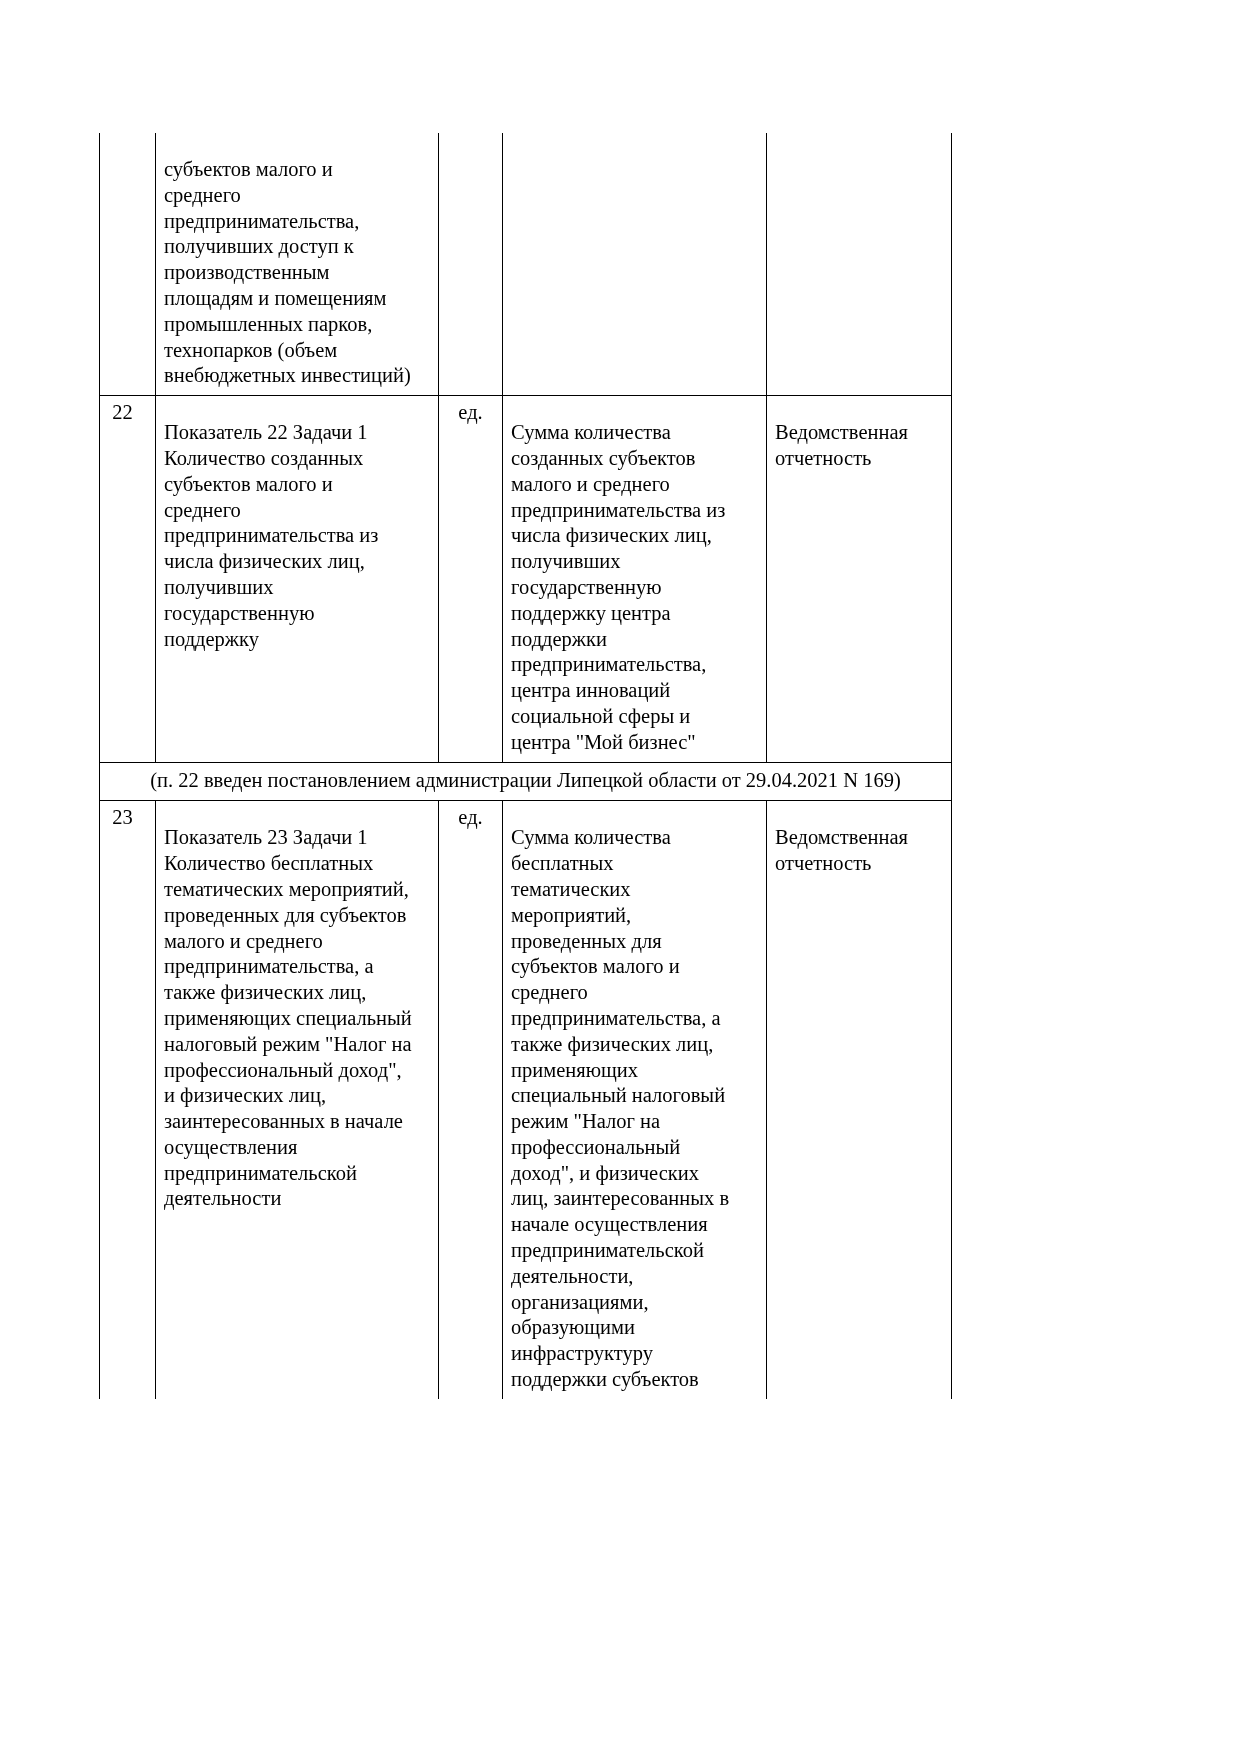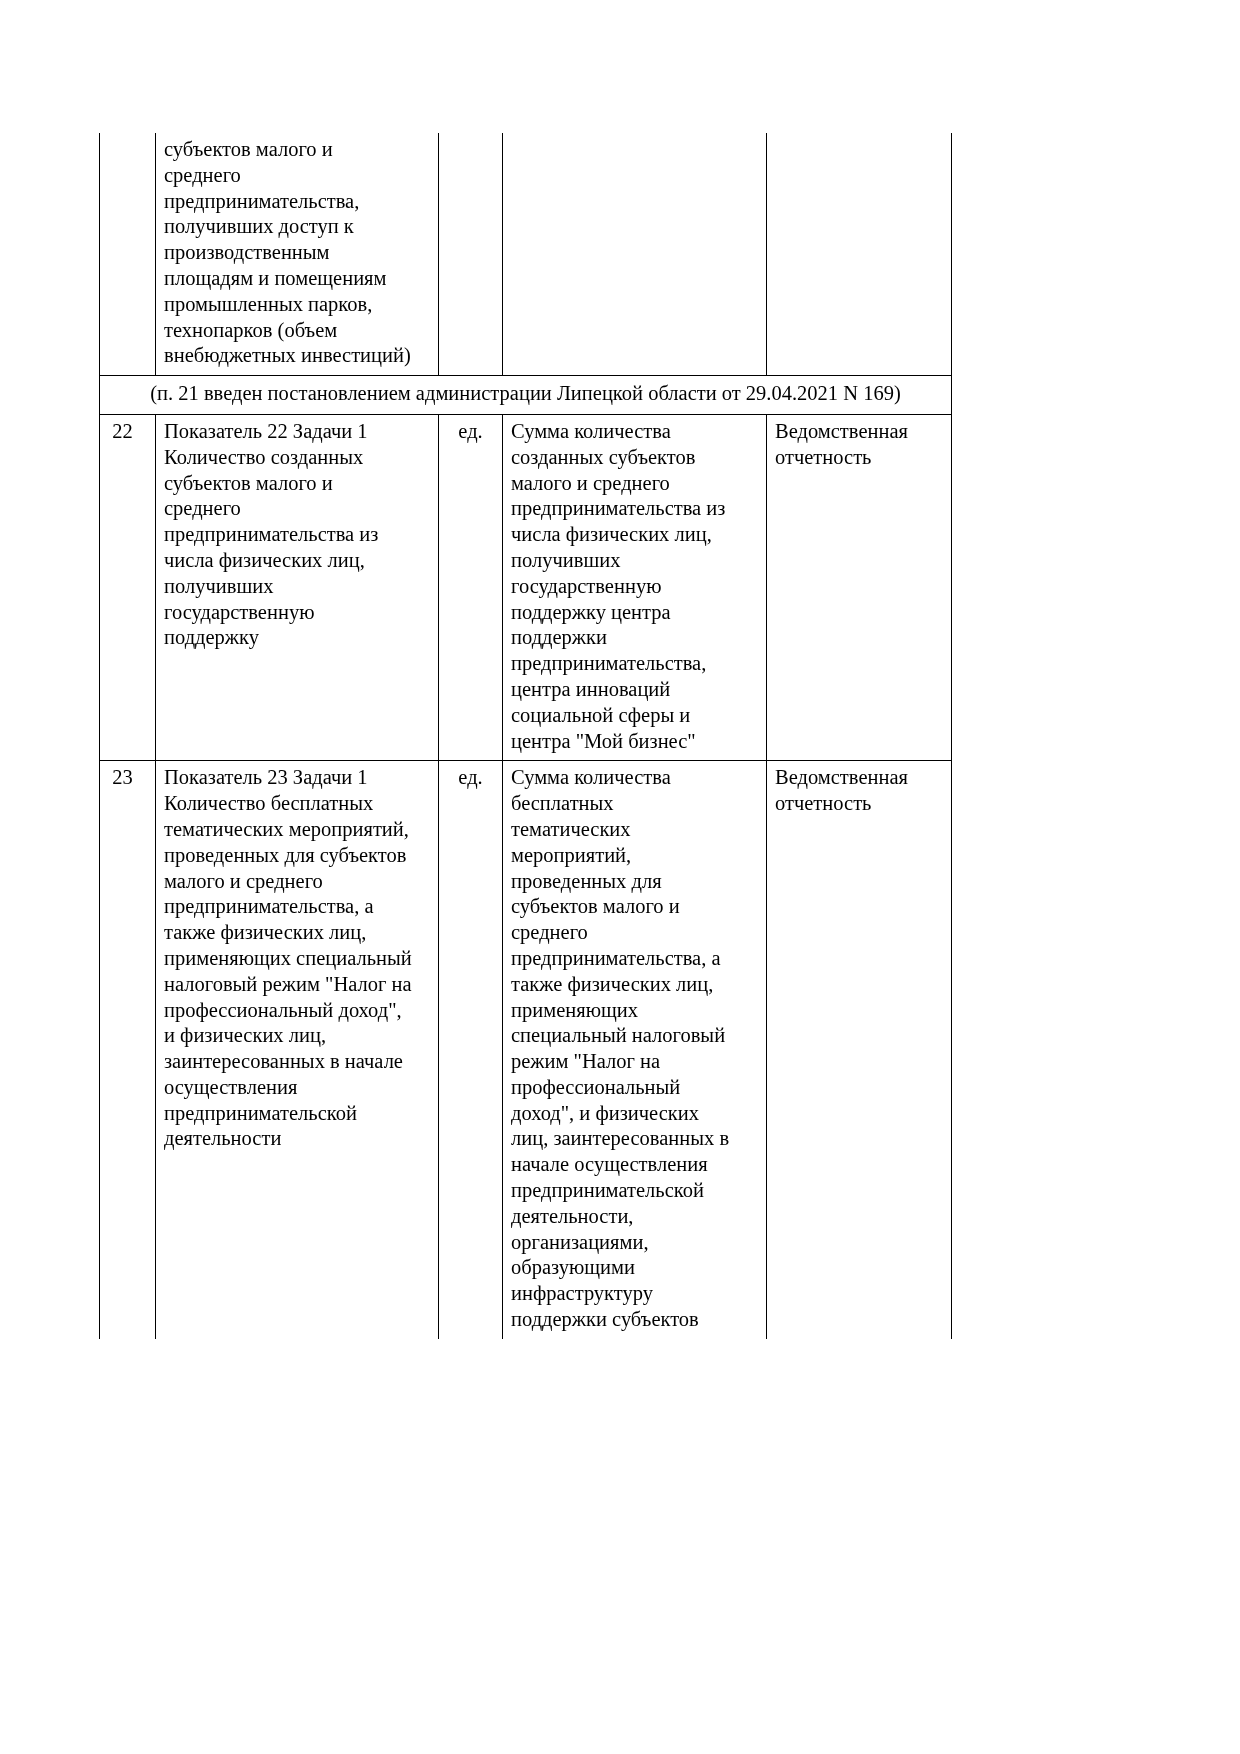--- a/index.html
+++ b/index.html
@@ -48,20 +48,21 @@
     text-align: center;
     padding-left: 2px;
     padding-right: 12px;
   }
   td.unit {
     text-align: center;
   }
   .cell-text {
     white-space: pre-line;
     display: block;
+    margin-top: 20px;
   }
   td.note-cell {
     text-align: center;
     padding: 5px 4px 7px 4px;
     font-size: 20.5px;
     line-height: 25.8px;
   }
   .note-text {
     display: block;
     white-space: nowrap;
@@ -103,25 +104,20 @@
           </td>
         <td class="unit"></td>
         <td>
             <span class="cell-text"></span>
           </td>
         <td>
             <span class="cell-text"></span>
           </td>
       </tr>
 
-      <tr>
-        <td class="note-cell" colspan="5">
-            <span class="note-text">(п. 21 введен постановлением администрации Липецкой области от 29.04.2021 N 169)</span>
-          </td>
-      </tr>
 
       <tr>
         <td class="num">22</td>
         <td>
             <span class="cell-text">Показатель 22 Задачи 1
 Количество созданных
 субъектов малого и
 среднего
 предпринимательства из
 числа физических лиц,
@@ -144,20 +140,25 @@
 центра инноваций
 социальной сферы и
 центра "Мой бизнес"</span>
           </td>
         <td>
             <span class="cell-text">Ведомственная
 отчетность</span>
           </td>
       </tr>
 
+      <tr>
+        <td class="note-cell" colspan="5">
+            <span class="note-text">(п. 22 введен постановлением администрации Липецкой области от 29.04.2021 N 169)</span>
+          </td>
+      </tr>
 
       <tr class="open-bottom">
         <td class="num">23</td>
         <td>
             <span class="cell-text">Показатель 23 Задачи 1
 Количество бесплатных
 тематических мероприятий,
 проведенных для субъектов
 малого и среднего
 предпринимательства, а

